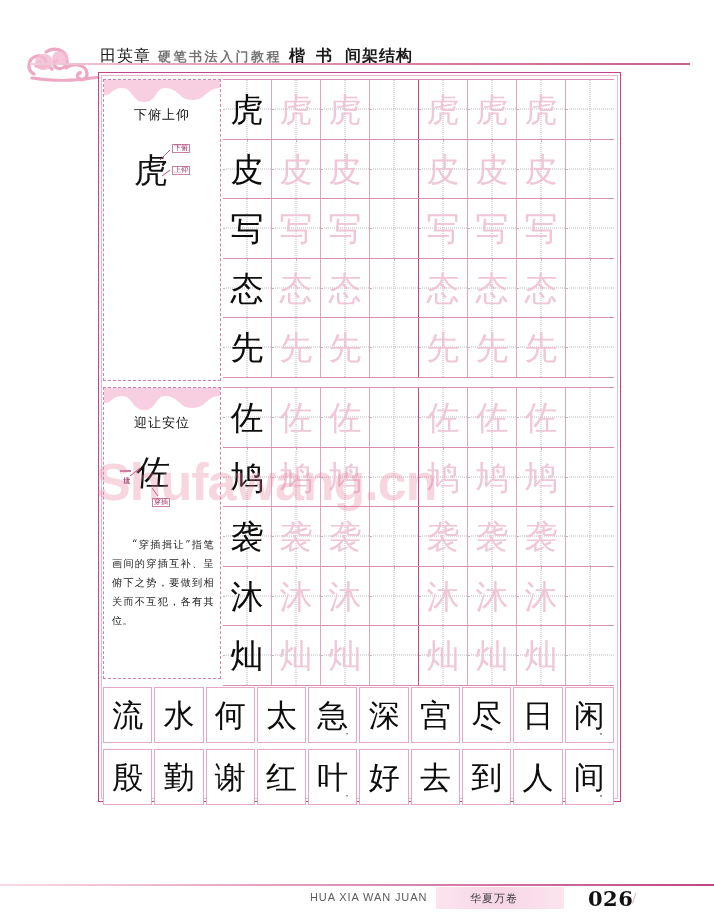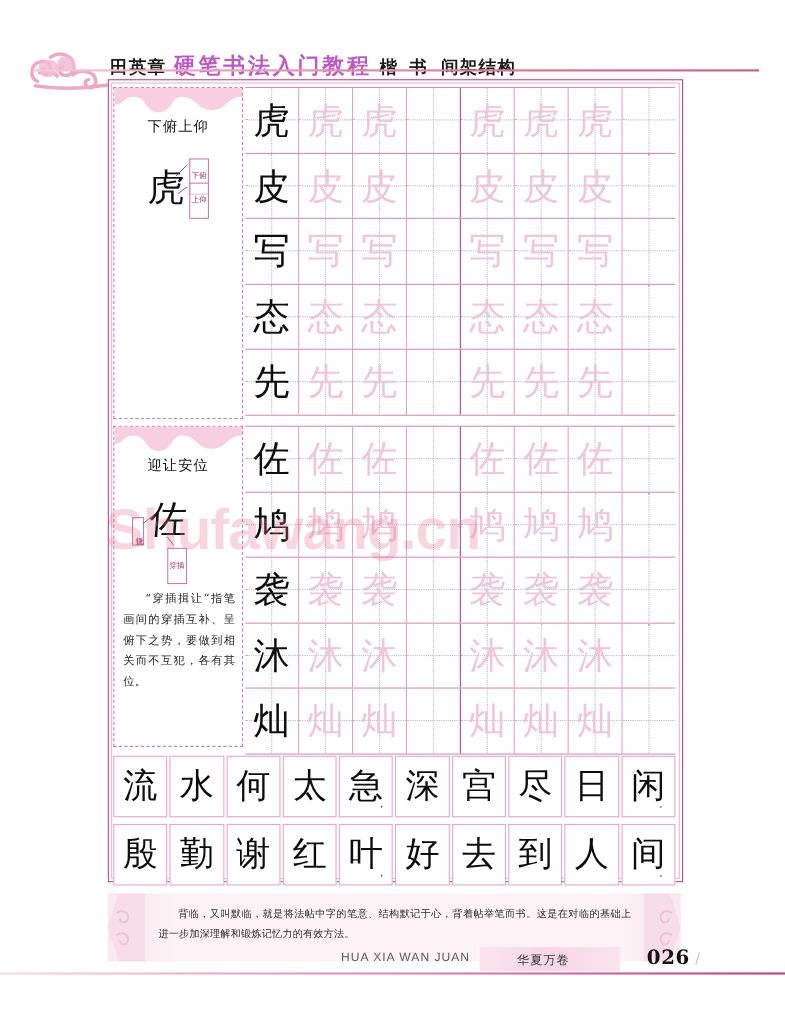--- a/index.html
+++ b/index.html
@@ -11,23 +11,23 @@
     overflow:hidden;
   }
   .page{position:relative;width:714px;height:918px;}
 
   
   .header{position:absolute;left:0;top:18px;width:714px;height:46px;}
   .cloud-logo{position:absolute;left:22px;top:22px;width:92px;height:44px;}
   .header-text{position:absolute;left:100px;top:28px;height:26px;
     display:flex;align-items:baseline;white-space:nowrap;}
   .h-author{font-family:"DejaVu Serif","Liberation Serif",serif;
-    font-weight:bold;font-size:16px;color:#1a1a1a;letter-spacing:1px;}
+    font-weight:normal;font-size:16px;color:#1a1a1a;letter-spacing:1px;}
   .h-faded{font-family:"DejaVu Serif","Liberation Serif",serif;
-    font-weight:bold;font-size:20px;color:#a21caf;letter-spacing:2.5px;
+    font-weight:bold;font-size:13px;color:#404040;letter-spacing:2.5px;
     margin:0 7px;opacity:.72;}
   .h-sub{font-family:"DejaVu Serif","Liberation Serif",serif;
     font-weight:bold;font-size:16px;color:#1a1a1a;letter-spacing:1px;}
   .header-rule{position:absolute;left:30px;top:63px;width:660px;height:2px;
     background:linear-gradient(to right,#f3cdd9 0%,#e9a8c0 22%,#d9799f 65%,#c9608c 100%);}
 
   
   .frame{position:absolute;left:98px;top:72px;width:521px;height:728px;
     border:1.6px solid #c0458a;background:#fff;}
   .frame-inner{position:absolute;left:0;top:0;right:0;bottom:0;
@@ -45,21 +45,21 @@
   .demo{position:absolute;left:0;width:100%;height:72px;}
   .panel.p1 .demo{top:56px;}
   .panel.p2 .demo{top:54px;}
   .demo-char{position:absolute;font-family:"DejaVu Serif","Liberation Serif",serif;
     font-size:34px;color:#111;font-weight:normal;}
   .p1 .demo-char{left:30px;top:12px;}
   .p2 .demo-char{left:32px;top:8px;transform:skewX(-4deg);}
   .anno{position:absolute;font-size:7px;color:#9c2f63;
     font-family:"DejaVu Serif","Liberation Serif",serif;
     background:rgba(255,255,255,.55);line-height:1.05;}
-  .anno-box{border:0.6px solid #c77fa6;padding:12px 1px;}
+  .anno-box{border:0.6px solid #c77fa6;padding:0 1px;}
   .anno-v{writing-mode:vertical-rl;text-orientation:upright;}
   .lead{position:absolute;left:8px;width:102px;
     font-family:"DejaVu Serif","Liberation Serif",serif;
     font-size:10.2px;line-height:1.85;color:#1d1d1d;text-align:justify;
     text-indent:20px;letter-spacing:.4px;}
   .panel.p1 .lead{top:146px;}
   .panel.p2 .lead{top:148px;}
 
   
   .grid-area{position:absolute;left:124px;width:391px;}
@@ -101,28 +101,28 @@
   .note-wing.l{left:0;}
   .note-wing.r{right:0;}
   .note-text{position:absolute;left:46px;top:11px;width:430px;
     font-family:"DejaVu Serif","Liberation Serif",serif;
     font-size:9.2px;line-height:1.95;color:#2b2b2b;text-indent:18px;
     text-align:justify;letter-spacing:.2px;}
 
   
   .footer-rule{position:absolute;left:0;top:884px;width:714px;height:2px;
     background:linear-gradient(to right,#f7dbe6 0%,#e7a5c1 35%,#c0458a 100%);}
-  .footer{position:absolute;left:0;top:864px;width:654px;height:24px;}
+  .footer{position:absolute;left:0;top:890px;width:654px;height:24px;}
   .f-en{position:absolute;left:310px;top:1px;font-size:11px;color:#5c5c5c;
     letter-spacing:.9px;font-family:"Liberation Sans",sans-serif;}
   .f-cn-bg{position:absolute;left:436px;top:-3px;width:128px;height:22px;
     background:linear-gradient(to right,#fbe4ee,#f7d6e6,#fbe4ee);}
   .f-cn{position:absolute;left:470px;top:1px;font-size:11px;color:#3a3a3a;
     font-family:"DejaVu Serif","Liberation Serif",serif;letter-spacing:1px;text-align:center;}
-  .f-num{position:absolute;left:588px;top:-4px;font-size:18px;font-weight:bold;
+  .f-num{position:absolute;left:588px;top:-4px;font-size:21px;font-weight:bold;
     color:#111;font-family:"DejaVu Serif","Liberation Serif",serif;letter-spacing:.5px;}
   .f-slash{position:absolute;left:632px;top:0;font-size:13px;color:#ddb8cb;}
 
   
   .watermark{position:absolute;left:96px;top:452px;width:560px;
     font-family:"Liberation Sans",sans-serif;font-size:52px;font-weight:bold;
     color:rgba(233,120,150,.30);letter-spacing:-1px;pointer-events:none;
     z-index:30;white-space:nowrap;}
 </style>
 </head>
@@ -484,33 +484,20 @@
           <div class="pcell">
             <span class="pch">间</span>
             <span class="pmark">。</span>
           </div>
         </div>
       </div>
   </div>
 
   <div class="watermark">Shufawang.cn</div>
 
-  <div class="notebox">
-    <svg class="note-wing l" viewBox="0 0 34 62">
-      <path d="M34 0 L10 0 L0 31 L10 62 L34 62 Z" fill="#f6dde8"></path>
-      <path d="M8 18 C14 14 20 18 18 24 C16.6 28 11 27 11 23" fill="none" stroke="#eec2d6" stroke-width="1.6"></path>
-      <path d="M8 38 C14 34 20 38 18 44 C16.6 48 11 47 11 43" fill="none" stroke="#eec2d6" stroke-width="1.6"></path>
-    </svg>
-    <svg class="note-wing r" viewBox="0 0 34 62">
-      <path d="M0 0 L24 0 L34 31 L24 62 L0 62 Z" fill="#f6dde8"></path>
-      <path d="M26 18 C20 14 14 18 16 24 C17.4 28 23 27 23 23" fill="none" stroke="#eec2d6" stroke-width="1.6"></path>
-      <path d="M26 38 C20 34 14 38 16 44 C17.4 48 23 47 23 43" fill="none" stroke="#eec2d6" stroke-width="1.6"></path>
-    </svg>
-    <div class="note-text">背临，又叫默临，就是将法帖中字的笔意、结构默记于心，背着帖举笔而书。这是在对临的基础上进一步加深理解和锻炼记忆力的有效方法。</div>
-  </div>
 
   <div class="footer-rule"></div>
   <div class="footer">
     <span class="f-en">HUA XIA WAN JUAN</span>
     <span class="f-cn-bg"></span>
     <span class="f-cn">华夏万卷</span>
     <span class="f-num">026</span>
     <span class="f-slash">/</span>
   </div>
 

